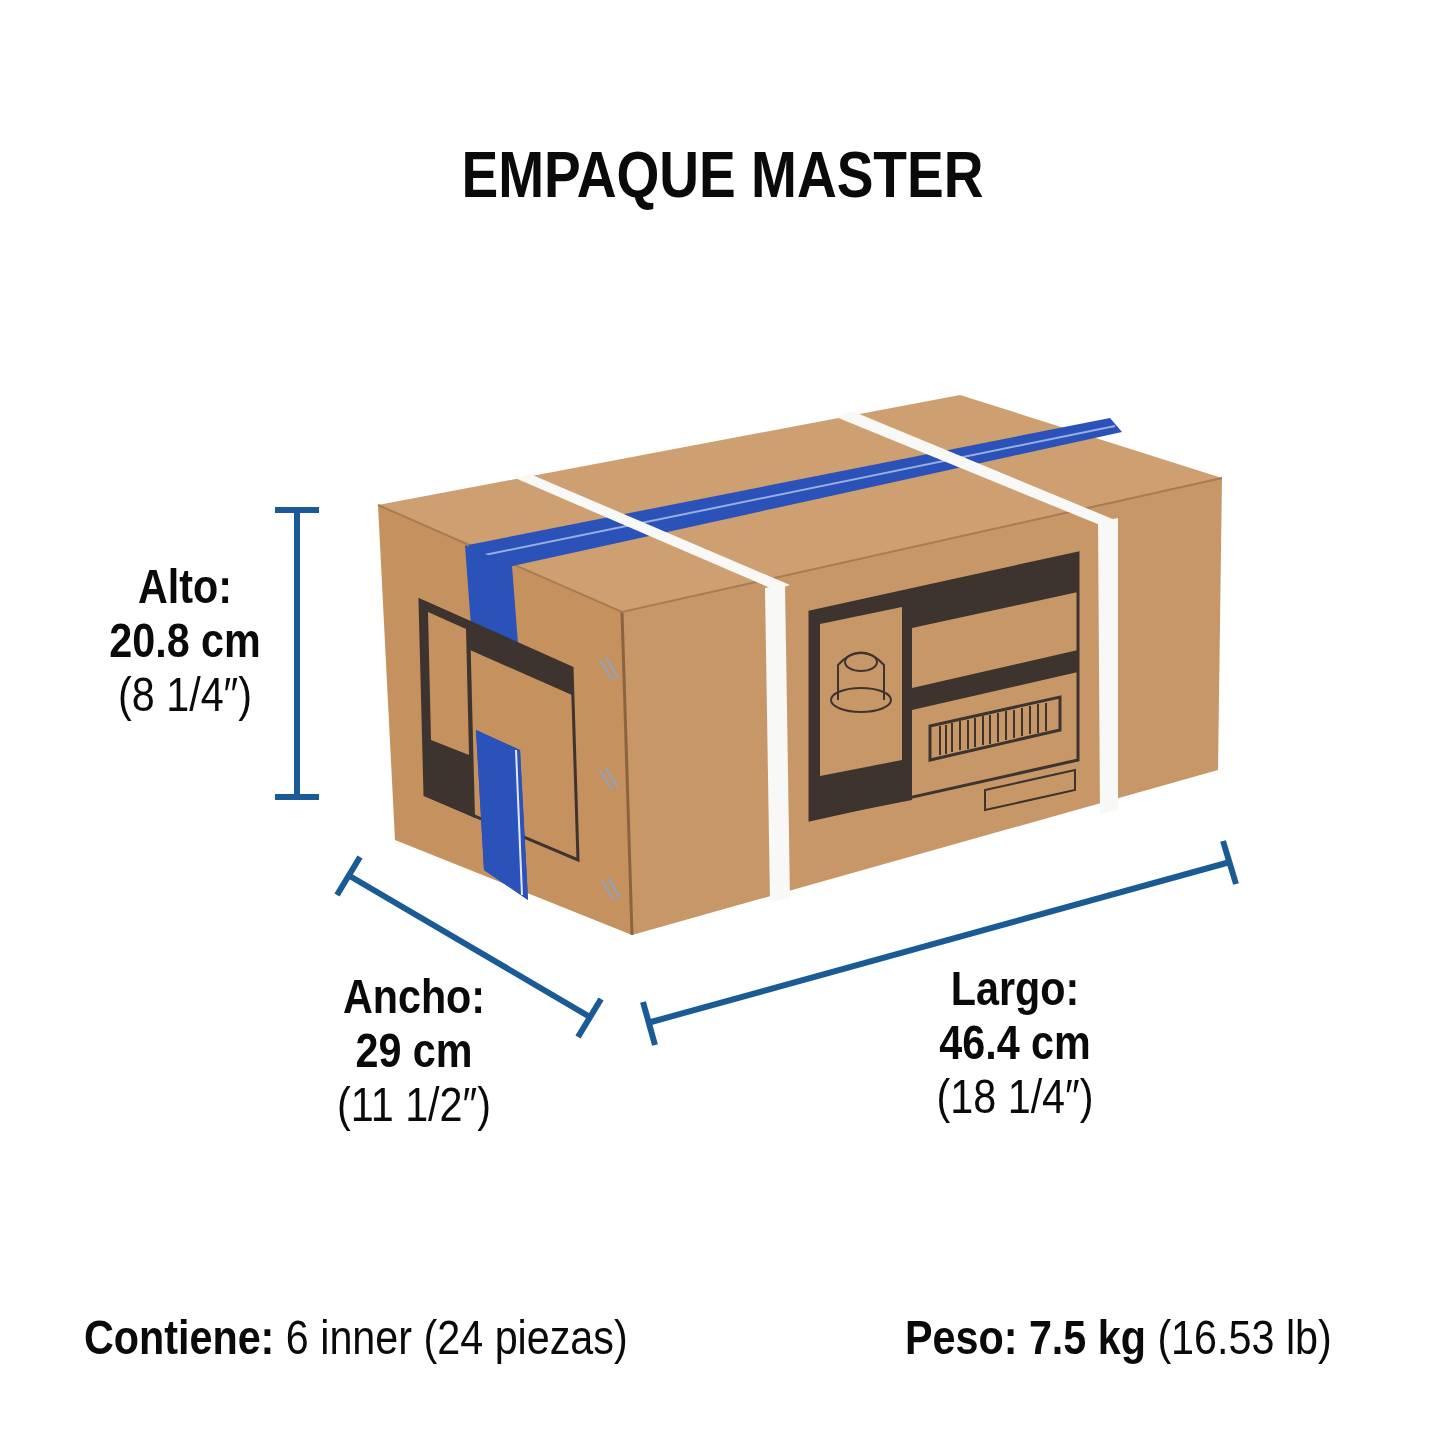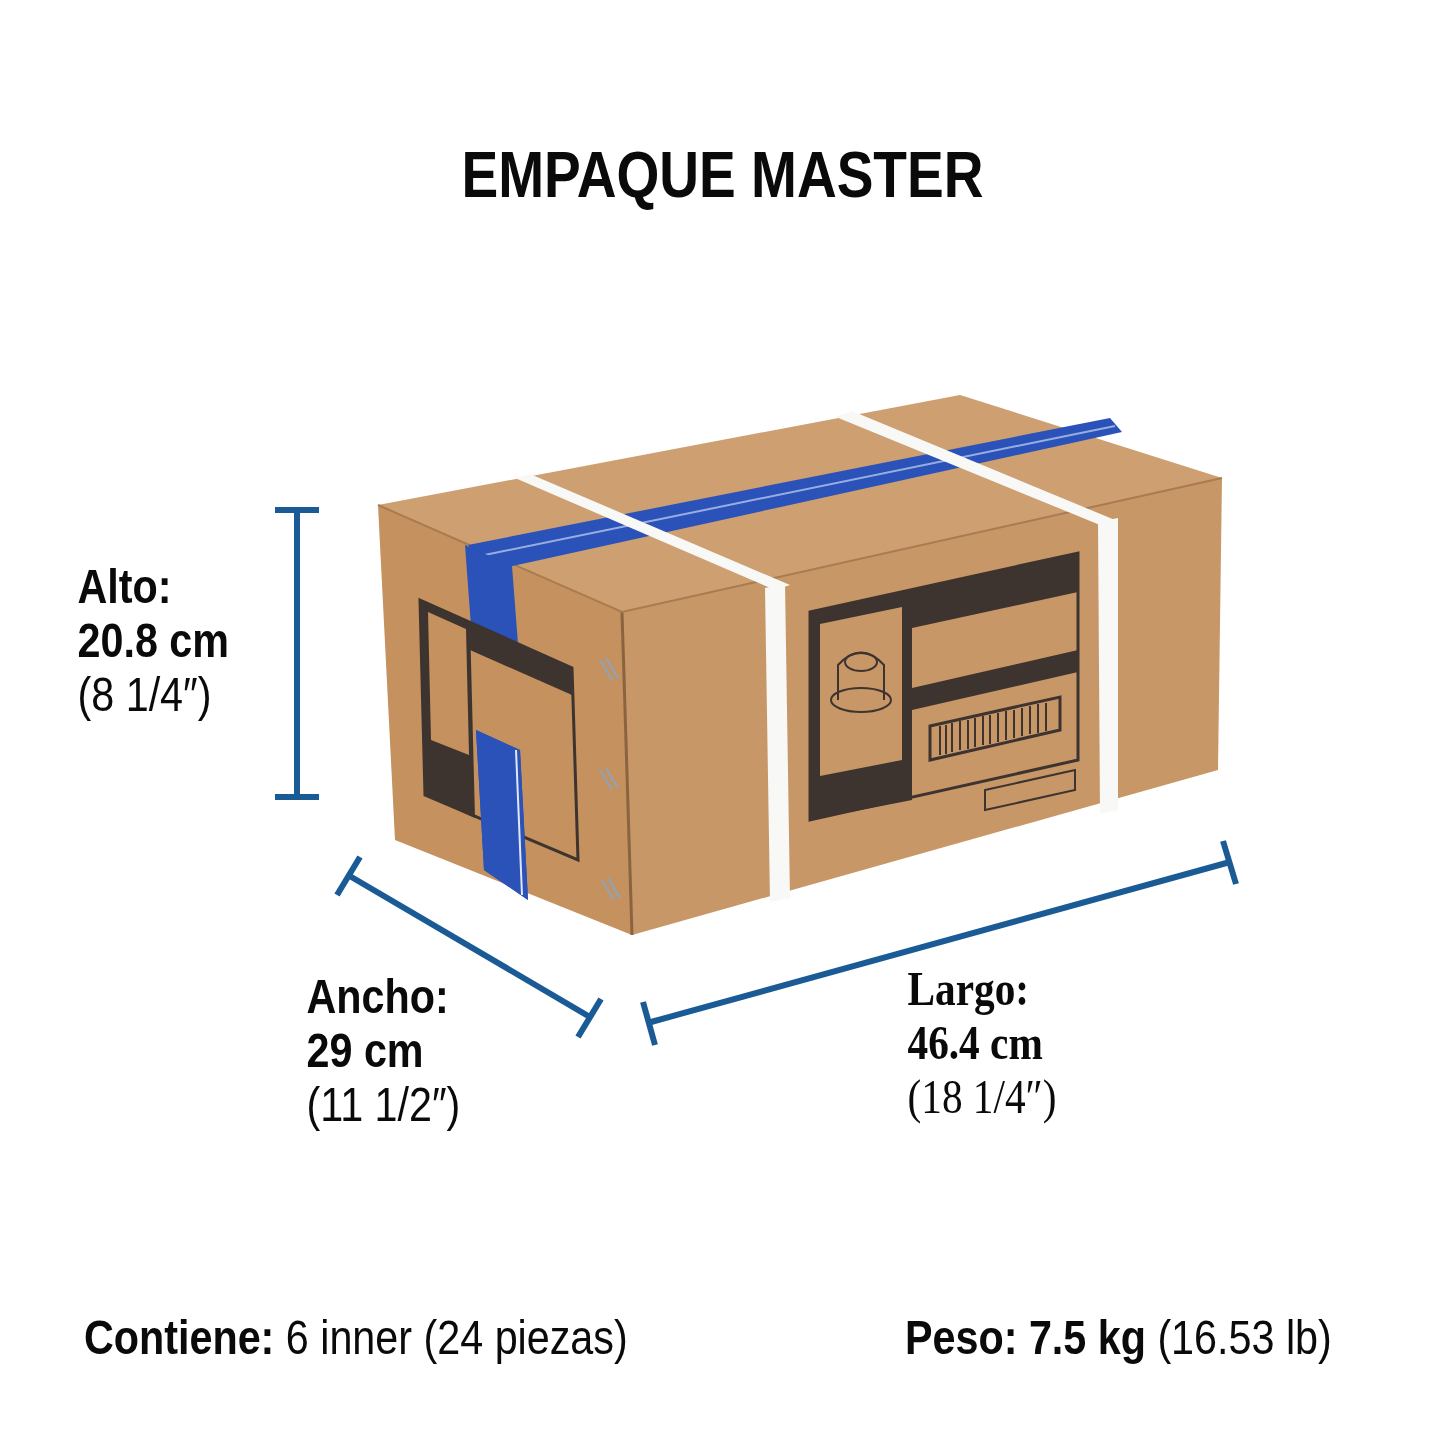--- a/index.html
+++ b/index.html
@@ -1,27 +1,27 @@
 <!DOCTYPE html>
 <html><head>
   <meta charset="utf-8">
   <style>
     html, body { margin: 0; padding: 0; background: #ffffff; }
     body { width: 1445px; height: 1445px; position: relative; overflow: hidden;
            font-family: "Liberation Sans", "DejaVu Sans", sans-serif; color: #0a0a0a; }
     .title { position: absolute; left: 0; width: 1445px; top: 138px; text-align: center;
              font-size: 64px; font-weight: bold; letter-spacing: 0px; transform: scaleX(0.86); transform-origin: center; }
-    .dim-label { position: absolute; text-align: left; line-height: 1.13; }
+    .dim-label { position: absolute; text-align: center; line-height: 1.13; }
     .dim-label .name, .dim-label .metric { font-weight: bold; font-size: 48px; display: block; }
     .dim-label .imperial { font-size: 48px; display: block; }
     .dim-label span { transform: scaleX(0.86); }
     .condensed { display: inline-block; transform: scaleX(0.86); transform-origin: center; }
     #alto { left: 60px; top: 560px; width: 250px; }
     #ancho { left: 289px; top: 970px; width: 250px; }
-    #largo { left: 890px; top: 962px; width: 250px; font-family: Liberation Serif, serif; }
+    #largo { left: 890px; top: 962px; width: 250px; }
     .footer { position: absolute; top: 1310px; font-size: 48px; white-space: nowrap; }
     .footer b { font-weight: bold; }
     #contiene { left: 84px; transform: scaleX(0.86); transform-origin: left; }
     #peso { left: 905px; transform: scaleX(0.86); transform-origin: left; }
     svg.art { position: absolute; left: 0; top: 0; }
   </style>
 </head>
 <body>
 
 <svg class="art" width="1445" height="1445" viewBox="0 0 1445 1445">

